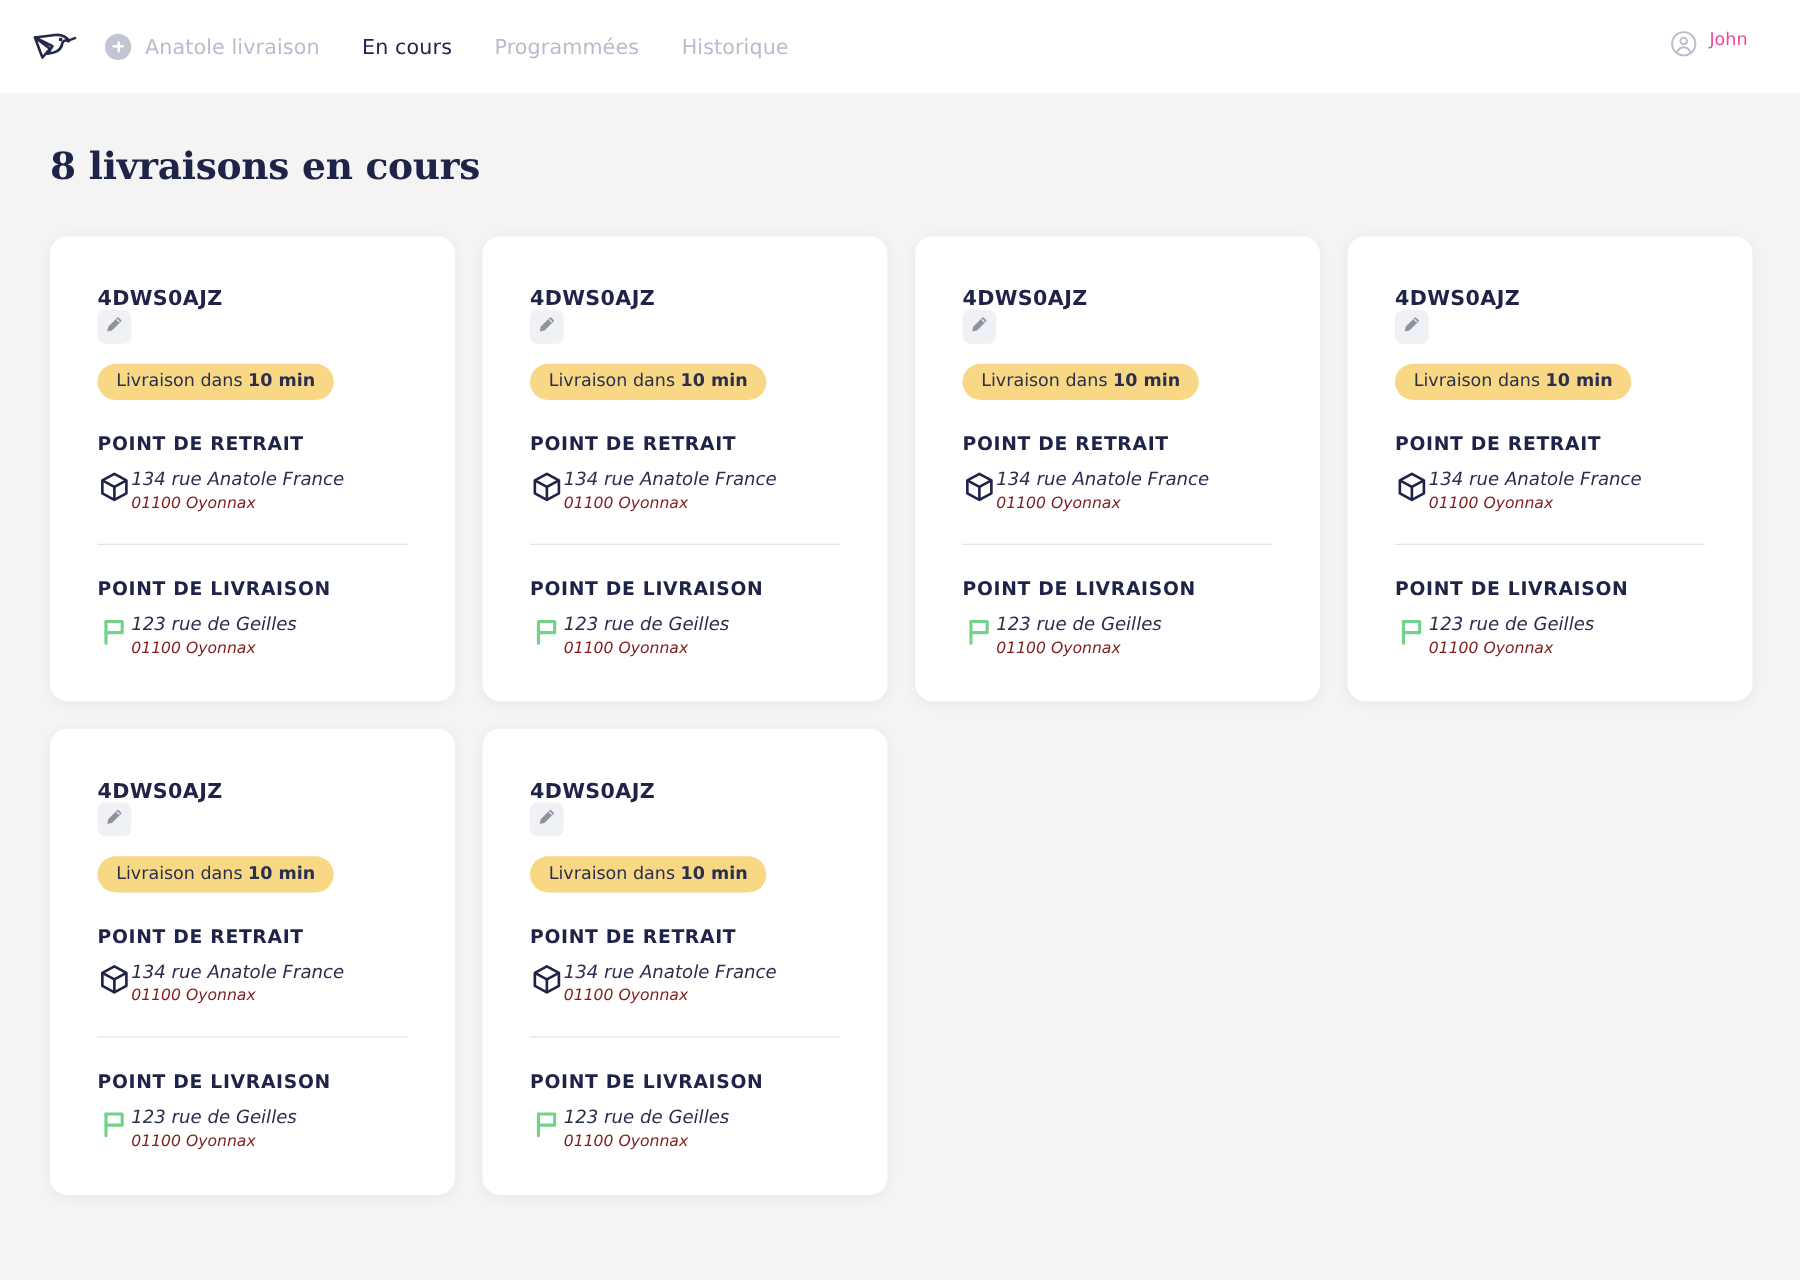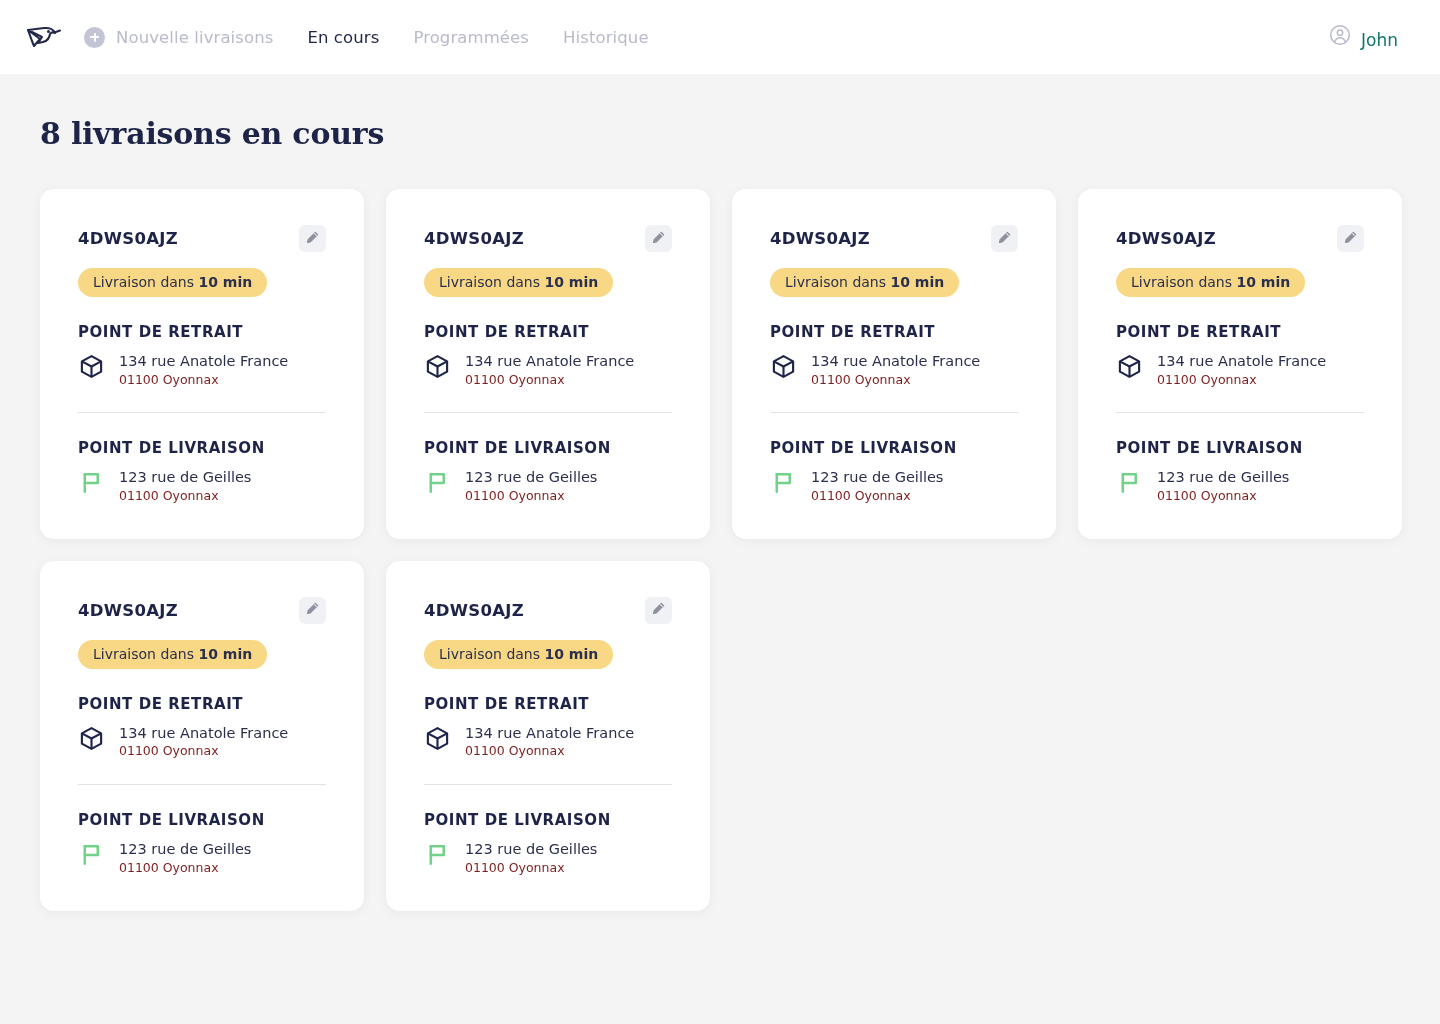--- a/index.html
+++ b/index.html
@@ -79,24 +79,24 @@
     background: #ffffff;
     border-radius: 1px;
   }
   .plus-circle { position: relative; }
   .plus-circle::before { width: 9px; height: 2px; }
   .plus-circle::after  { width: 2px; height: 9px; }
 
   .user {
     margin-left: auto;
     display: flex;
-    align-items: flex-end;
+    align-items: flex-start;
     gap: 10px;
-    color: #0f766e;
-    font-size: 17px;
+    color: #ec4899;
+    font-size: 14px;
     cursor: pointer;
     padding-right: 18px;
   }
 
   
   .main {
     padding: 0 40px;
   }
 
   .page-title {
@@ -122,20 +122,21 @@
     border-radius: 14px;
     box-shadow: 0 2px 10px rgba(80, 84, 120, 0.07);
     padding: 36px 38px 34px 38px;
     min-height: 320px;
   }
 
   .card-head {
     display: flex;
     align-items: flex-start;
     justify-content: space-between;
+    flex-direction: column;
   }
 
   .card-ref {
     font-size: 16.5px;
     font-weight: bold;
     color: #1e2448;
     letter-spacing: 0.3px;
     line-height: 1;
     padding-top: 6px;
   }
@@ -172,22 +173,22 @@
     font-weight: bold;
     letter-spacing: 0.55px;
     color: #1e2448;
     margin-top: 26px;
     text-transform: uppercase;
   }
 
   .addr-row {
     display: flex;
     align-items: flex-start;
-    gap: 14px;
     margin-top: 11px;
+    font-style: italic;
   }
 
   .addr-icon {
     width: 27px;
     height: 27px;
     flex: 0 0 auto;
     display: flex;
     align-items: center;
     justify-content: center;
     margin-top: 1px;
@@ -224,21 +225,21 @@
       <path d="M8 14 L20 23 L14 30 L12 25 Z" stroke="#232949" stroke-width="2.1" stroke-linejoin="round" fill="none"></path>
       <circle cx="28.5" cy="15.5" r="1.5" fill="#232949"></circle>
       <path d="M34.5 16.5 L40 14.5" stroke="#232949" stroke-width="2.1" stroke-linecap="round"></path>
     </svg>
   </div>
 
   <nav class="nav">
 
     <div class="nav-item">
       <span class="plus-circle"></span>
-      <span>Nouvelle livraisons</span>
+      <span>Anatole livraison</span>
     </div>
 
     <div class="nav-item active">
       <span>En cours</span>
     </div>
 
     <div class="nav-item">
       <span>Programmées</span>
     </div>
 

